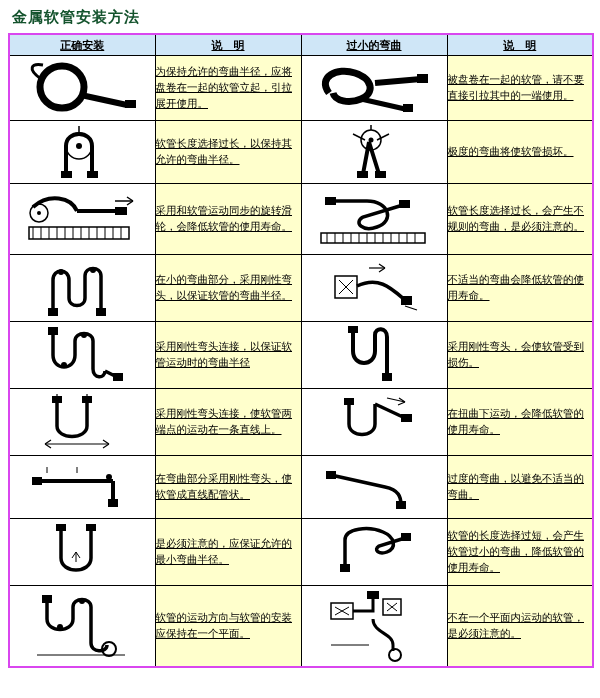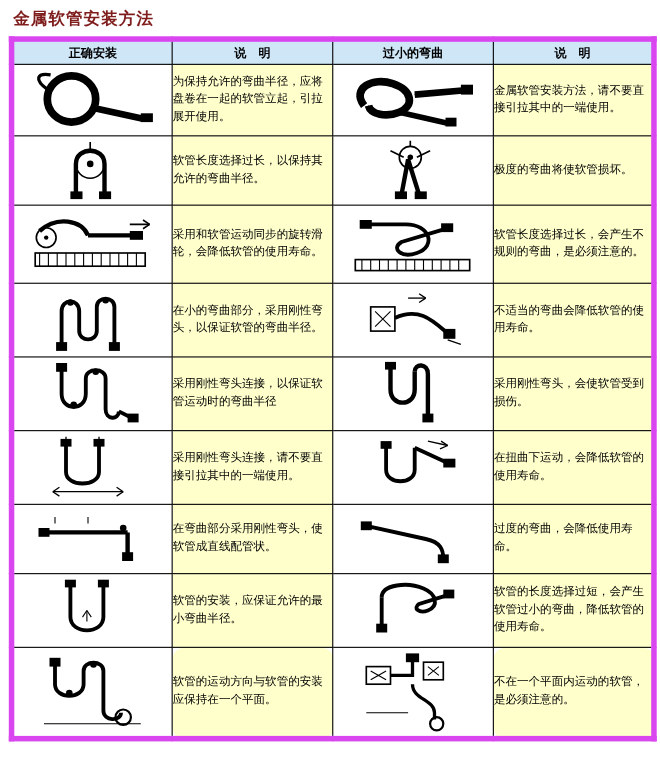--- a/index.html
+++ b/index.html
@@ -19,27 +19,28 @@
     height: 698px;
     position: relative;
     box-sizing: border-box;
     padding: 6px 8px 0 8px;
   }
   .page-title {
     font-size: 15px;
     font-weight: bold;
     letter-spacing: 1px;
     margin: 2px 0 6px 4px;
-    color: #7f1d1d;
+    color: #14532d;
   }
   table.hose-table {
     border-collapse: collapse;
     width: 584px;
     table-layout: fixed;
-    border: 5px solid #d946ef;
+    border: 2px solid #d946ef;
+    text-decoration: underline;
   }
   table.hose-table td, table.hose-table th {
     border: 1px solid #000;
     padding: 0;
     vertical-align: middle;
   }
   thead th {
     height: 20px;
     background: #cfe6f7;
     font-size: 11px;
@@ -71,21 +72,21 @@
     margin: 0 auto;
   }
   .row-1 td { height: 64px; }
   .row-2 td { height: 62px; }
   .row-3 td { height: 70px; }
   .row-4 td { height: 66px; }
   .row-5 td { height: 66px; }
   .row-6 td { height: 66px; }
   .row-7 td { height: 62px; margin-top: 12px; }
   .row-8 td { height: 66px; }
-  .row-9 td { height: 80px; border-radius: 10px; }
+  .row-9 td { height: 80px; }
 </style>
 </head>
 <body>
 
 <div class="page">
 
   <div class="page-title">金属软管安装方法</div>
 
   <table class="hose-table">
     <colgroup>
@@ -120,21 +121,21 @@
           <svg class="fig" width="130" height="58" viewBox="0 0 130 58">
             <path d="M20 34 C8 18 28 8 46 14 C64 20 66 34 52 40 C40 45 26 42 24 34" fill="none" stroke="#000" stroke-width="7"></path>
             <path d="M20 34 C8 18 28 8 46 14 C64 20 66 34 52 40 C40 45 26 42 24 34" fill="none" stroke="#000" stroke-width="1"></path>
             <path d="M66 24 L112 20" stroke="#000" stroke-width="6" fill="none"></path>
             <path d="M66 24 L112 20" stroke="#000" stroke-width="1" fill="none"></path>
             <rect x="108" y="15" width="11" height="9" fill="#000"></rect>
             <path d="M52 40 L96 50" stroke="#000" stroke-width="5" fill="none"></path>
             <rect x="94" y="45" width="10" height="8" fill="#000"></rect>
           </svg>
         </td>
-        <td class="cell-txt">金属软管安装方法，请不要直接引拉其中的一端使用。</td>
+        <td class="cell-txt">被盘卷在一起的软管，请不要直接引拉其中的一端使用。</td>
       </tr>
 
       <tr class="row-2">
         <td class="cell-img">
           <svg class="fig" width="130" height="56" viewBox="0 0 130 56">
             <circle cx="62" cy="22" r="13" fill="none" stroke="#000" stroke-width="1.5"></circle>
             <circle cx="62" cy="22" r="3" fill="#000"></circle>
             <path d="M49 22 C49 6 75 6 75 22 L75 50" fill="none" stroke="#000" stroke-width="4"></path>
             <path d="M49 22 L49 50" fill="none" stroke="#000" stroke-width="4"></path>
             <rect x="44" y="47" width="11" height="7" fill="#000"></rect>
@@ -238,21 +239,21 @@
           <svg class="fig" width="130" height="60" viewBox="0 0 130 60">
             <path d="M40 8 L40 34 C40 48 70 48 70 34 L70 8" fill="none" stroke="#000" stroke-width="3.5"></path>
             <rect x="35" y="4" width="10" height="7" fill="#000"></rect>
             <rect x="65" y="4" width="10" height="7" fill="#000"></rect>
             <path d="M40 8 L40 2 M70 8 L70 2" stroke="#000" stroke-width="1.2"></path>
             <path d="M28 52 L92 52" stroke="#000" stroke-width="1.2"></path>
             <path d="M28 52 L34 48 M28 52 L34 56" stroke="#000" stroke-width="1.2" fill="none"></path>
             <path d="M92 52 L86 48 M92 52 L86 56" stroke="#000" stroke-width="1.2" fill="none"></path>
           </svg>
         </td>
-        <td class="cell-txt">采用刚性弯头连接，请不要直接引拉其中的一端使用。</td>
+        <td class="cell-txt">采用刚性弯头连接，使软管两端点的运动在一条直线上。</td>
         <td class="cell-img">
           <svg class="fig" width="130" height="60" viewBox="0 0 130 60">
             <path d="M40 10 L40 32 C40 46 66 46 66 32 L66 12" fill="none" stroke="#000" stroke-width="3.5"></path>
             <rect x="35" y="6" width="10" height="7" fill="#000"></rect>
             <path d="M66 12 L96 26" stroke="#000" stroke-width="3.5" fill="none"></path>
             <rect x="92" y="22" width="11" height="8" fill="#000"></rect>
             <path d="M78 6 L96 10" stroke="#000" stroke-width="1.2"></path>
             <path d="M96 10 L90 6 M96 10 L89 13" stroke="#000" stroke-width="1.2" fill="none"></path>
           </svg>
         </td>
@@ -271,34 +272,34 @@
           </svg>
         </td>
         <td class="cell-txt">在弯曲部分采用刚性弯头，使软管成直线配管状。</td>
         <td class="cell-img">
           <svg class="fig" width="130" height="56" viewBox="0 0 130 56">
             <path d="M22 16 L76 28 C90 31 92 38 92 46" fill="none" stroke="#000" stroke-width="3.5"></path>
             <rect x="17" y="12" width="10" height="8" fill="#000"></rect>
             <rect x="87" y="42" width="10" height="8" fill="#000"></rect>
           </svg>
         </td>
-        <td class="cell-txt">过度的弯曲，会降低使用寿命。</td>
+        <td class="cell-txt">过度的弯曲，以避免不适当的弯曲。</td>
       </tr>
 
       <tr class="row-8">
         <td class="cell-img">
           <svg class="fig" width="130" height="60" viewBox="0 0 130 60">
             <path d="M44 6 L44 36 C44 52 74 52 74 36 L74 6" fill="none" stroke="#000" stroke-width="3.5"></path>
             <rect x="39" y="2" width="10" height="7" fill="#000"></rect>
             <rect x="69" y="2" width="10" height="7" fill="#000"></rect>
             <path d="M59 40 L59 30" stroke="#000" stroke-width="1"></path>
             <path d="M59 30 L55 36 M59 30 L63 36" stroke="#000" stroke-width="1" fill="none"></path>
           </svg>
         </td>
-        <td class="cell-txt">软管的安装，应保证允许的最小弯曲半径。</td>
+        <td class="cell-txt">是必须注意的，应保证允许的最小弯曲半径。</td>
         <td class="cell-img">
           <svg class="fig" width="130" height="60" viewBox="0 0 130 60">
             <path d="M36 18 C36 6 60 4 74 10 C86 15 88 26 78 30 C70 33 64 28 70 24 L96 16" fill="none" stroke="#000" stroke-width="3.5"></path>
             <path d="M36 18 L36 44" fill="none" stroke="#000" stroke-width="3.5"></path>
             <rect x="31" y="42" width="10" height="8" fill="#000"></rect>
             <rect x="92" y="11" width="10" height="8" fill="#000"></rect>
           </svg>
         </td>
         <td class="cell-txt">软管的长度选择过短，会产生软管过小的弯曲，降低软管的使用寿命。</td>
       </tr>

